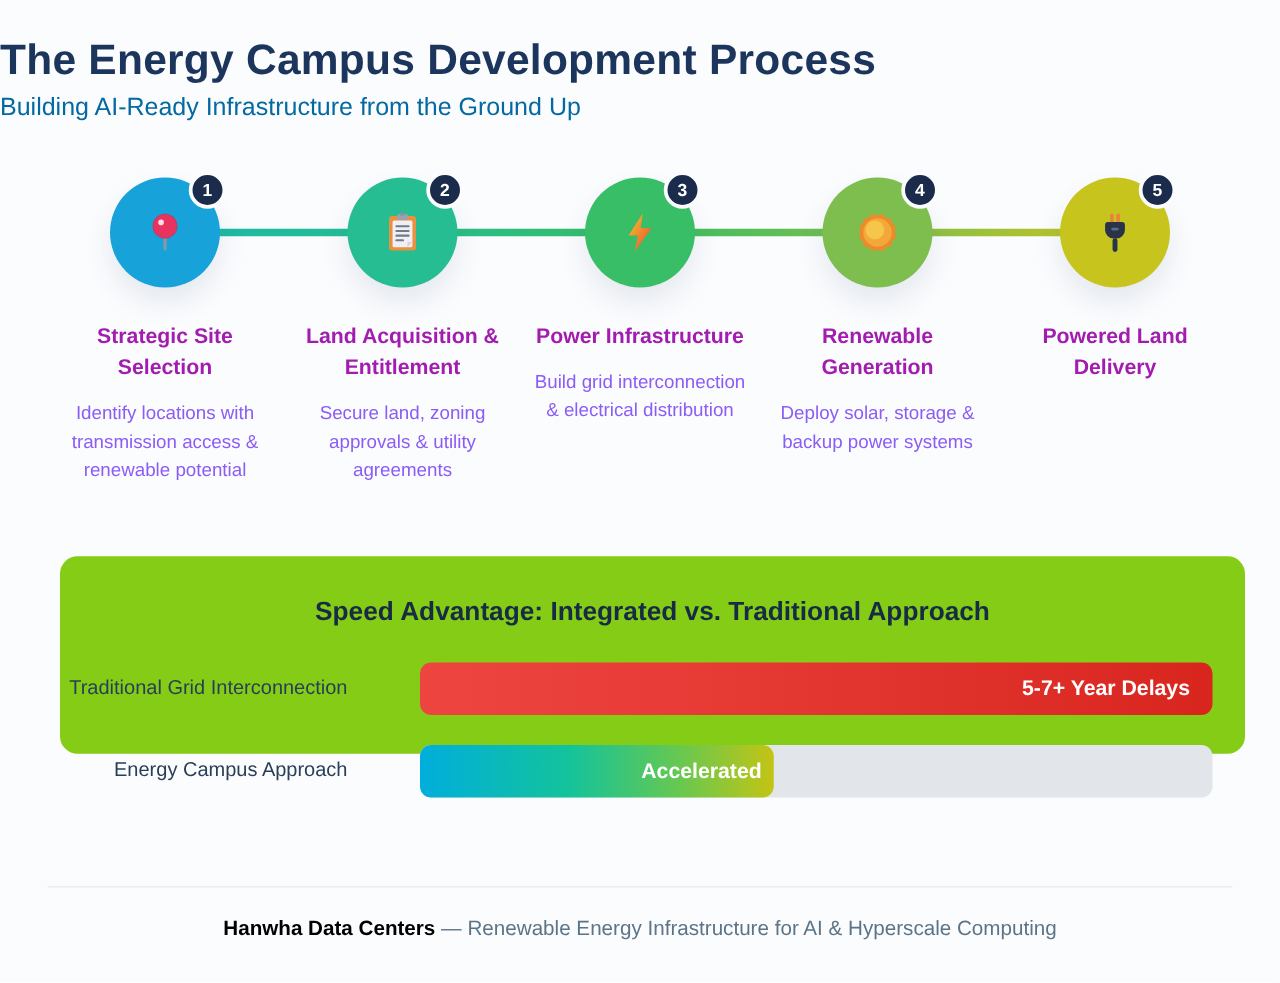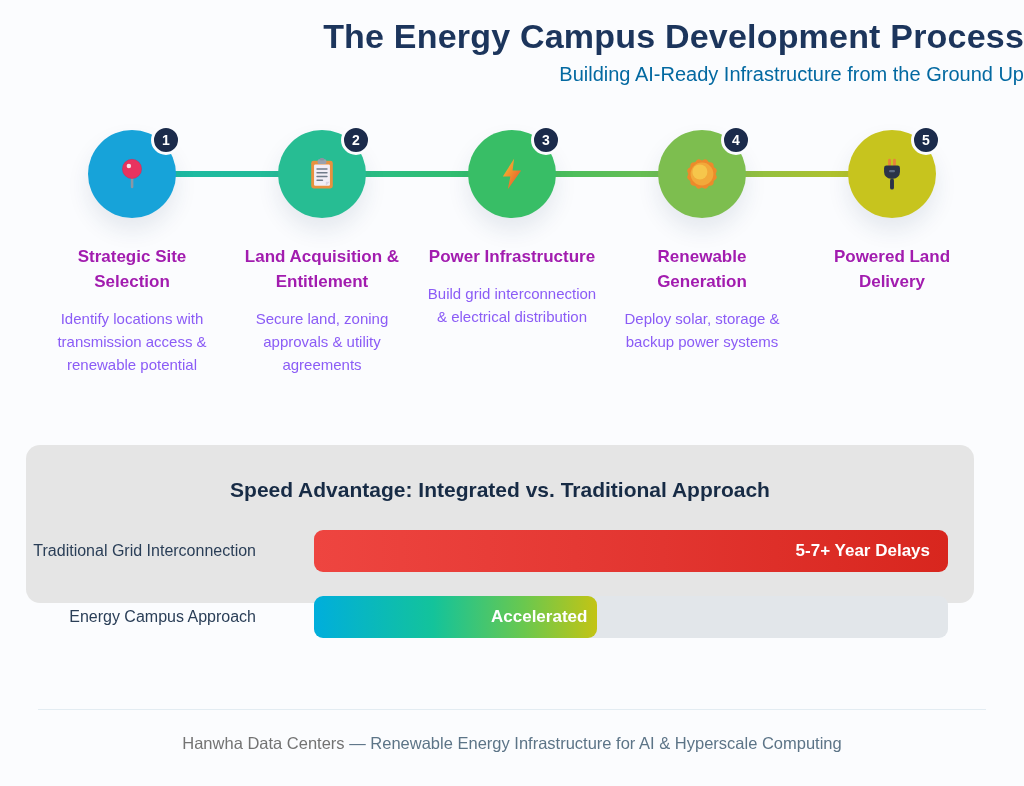--- a/index.html
+++ b/index.html
@@ -4,21 +4,21 @@
 <style>
   * { margin:0; padding:0; box-sizing:border-box; }
   html,body { background:#ffffff; }
   .page {
     width:1024px; height:786px;
     background:#FBFCFE;
     font-family:"Liberation Sans", sans-serif;
     position:relative; overflow:hidden;
   }
   
-  .header { text-align:right; padding-top:16px; }
+  .header { text-align:left; padding-top:28px; }
   .title {
     font-size:34px; font-weight:800; color:#1C355C;
     letter-spacing:0.2px; line-height:40px;
   }
   .subtitle {
     margin-top:6px; font-size:20px; color:#0369a1; line-height:24px;
   }
   
   .timeline {
     position:relative; width:950px; margin:44px auto 0 37px; height:92px;
@@ -52,22 +52,22 @@
   .steps-text { display:flex; width:950px; margin:22px auto 0 37px; }
   .step-col { width:190px; padding:0 6px; text-align:center; }
   .step-title {
     font-size:17px; font-weight:700; color:#a21caf; line-height:25px;
   }
   .step-desc {
     margin-top:13px; font-size:15px; color:#8b5cf6; line-height:23px;
   }
   
   .panel {
-    position:absolute; left:26px; top:445px; width:948px; height:158px;
-    background:#e5e5e5; border-radius:14px;
+    position:absolute; left:48px; top:445px; width:948px; height:158px;
+    background:#84cc16; border-radius:14px;
   }
   .panel-title {
     text-align:center; margin-top:33px;
     font-size:21px; font-weight:800; color:#172B45;
   }
   .comp-rows { margin-top:28px; }
   .comp-row { display:flex; align-items:center; margin-bottom:24px;gap:36px; }
   .comp-label {
     width:252px; text-align:right; padding-right:22px;
     font-size:16px; color:#2A3E57; line-height:22px;
@@ -92,21 +92,21 @@
   .bar-text { color:#ffffff; font-size:17px; font-weight:700; white-space:nowrap; }
   
   .footer-divider {
     position:absolute; left:38px; right:38px; top:709px;
     border-top:1px solid #E3ECF2;
   }
   .footer {
     position:absolute; top:734px; width:100%; text-align:center;
     font-size:16.5px; color:#5C7487;
   }
-  .footer .brand { font-weight:400; color:#737373; }
+  .footer .brand { font-weight:700; color:#000000; }
 </style>
 </head>
 <body>
 
 <div class="page">
 
   <div class="header">
     <div class="title">The Energy Campus Development Process</div>
     <div class="subtitle">Building AI-Ready Infrastructure from the Ground Up</div>
   </div>

